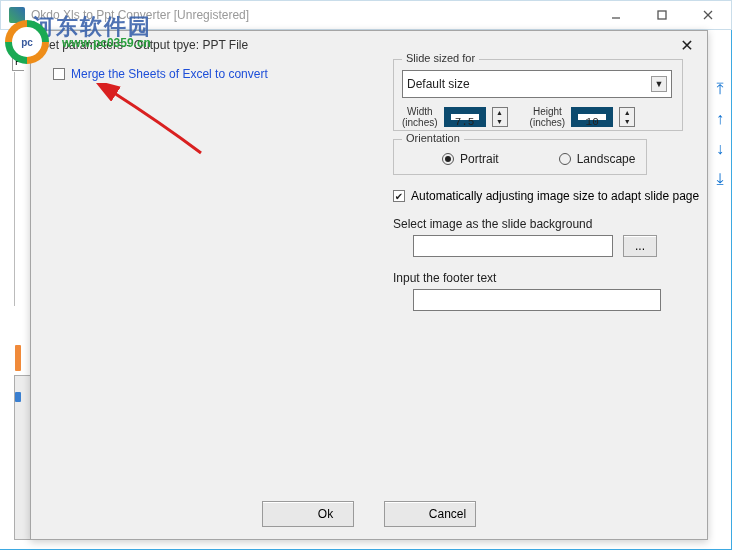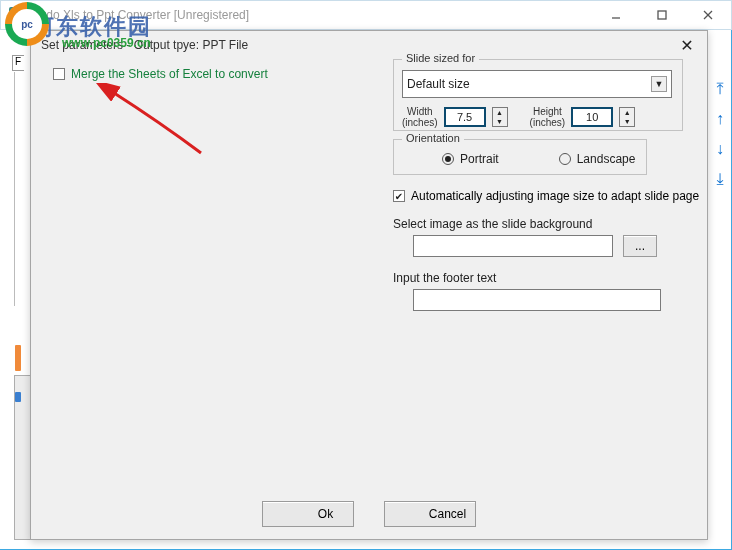--- a/index.html
+++ b/index.html
@@ -7,21 +7,21 @@
 
 .outer-border { position: absolute; width: 732px; height: 550px; border: 1px solid #3da9e2; border-top: none; border-left: none; }
 
 .titlebar { position: absolute; left: 0; top: 0; width: 732px; height: 30px; background: #fff; border: 1px solid #c9ddea; display: flex; align-items: center; justify-content: space-between; z-index: 5; }
 .title-left { display: flex; align-items: center; gap: 6px; padding-left: 8px; color: #999; font-size: 12px; }
 .tb-icon { width: 16px; height: 16px; background: linear-gradient(45deg,#3fa762,#2f6dad); border-radius: 2px; display:inline-block; }
 .win-btns { display:flex; height:100%; align-items:stretch; }
 .win-btn { width: 46px; display:flex; align-items:center; justify-content:center; color:#333; }
 .win-btn svg { stroke:#555; stroke-width:1.3; fill:none; }
 
-.watermark-logo { position:absolute; left:2px; top:2px; width:50px; height:50px; z-index:50; display:flex; align-items:flex-start; justify-content:center; }
+.watermark-logo { position:absolute; left:2px; top:14px; width:50px; height:50px; z-index:50; display:flex; align-items:flex-end; justify-content:center; }
 .wm-circle { width:44px; height:44px; border-radius:50%; background: conic-gradient(#1aa953 0 90deg, #ee8d19 90deg 180deg, #1aa953 180deg 270deg, #ee8d19 270deg 360deg); display:flex; align-items:center; justify-content:center; }
 .wm-inner { width:30px; height:30px; border-radius:50%; background:#fff; display:flex; align-items:center; justify-content:center; color:#38599c; font-size:10px; font-weight:bold; }
 .wm-text { position:absolute; left:32px; top:12px; color:#3b63ac; font-size:22px; font-weight:bold; letter-spacing:2px; opacity:0.9; z-index:49; white-space:nowrap; }
 .wm-url { position:absolute; left:62px; top:36px; color:#2a9f3d; font-size:12px; font-weight:bold; z-index:49; }
 
 .left-selector { position:absolute; left:12px; top:55px; width:12px; height:16px; border:1px solid #999; border-right:none; background:#fff; z-index:3; }
 .left-panel-bg { position:absolute; left:14px; top:72px; width:8px; height:234px; background:#fff; border-left:1px solid #bbb; z-index:2; }
 
 .left-lower-panel { position:absolute; left:14px; top:375px; width:693px; height:165px; border:1px solid #adadad; background:#ececec; z-index:1; }
 .left-accent-top { position:absolute; left:15px; top:345px; width:6px; height:26px; background:#f08a3a; border-radius:1px; z-index:2; }
@@ -29,33 +29,33 @@
 
 .side-arrows { position:absolute; right:3px; top:80px; width:18px; display:flex; flex-direction:column; gap:12px; z-index:3; }
 .side-arrow { width:18px; height:18px; display:flex; align-items:center; justify-content:center; color:#0b6fd0; font-size:16px; }
 
 .dialog { position:absolute; left:30px; top:30px; width:678px; height:510px; background:#f0f0f0; border:1px solid #a5a5a5; box-shadow:0 2px 8px rgba(0,0,0,0.2); z-index:10; }
 .dlg-head { height:28px; display:flex; align-items:center; justify-content:space-between; padding:9px 10px; font-size:12px; color:#333; }
 .close-x { font-size:16px; color:#222; width:20px; text-align:center; cursor:pointer; }
 
 .dlg-body { position:absolute; left:0; top:28px; right:0; bottom:50px; padding:10px 14px; }
 
-.merge-row { position:absolute; left:22px; top:8px; display:flex; align-items:center; gap:6px; font-size:12px; color:#15803d; }
+.merge-row { position:absolute; left:22px; top:8px; display:flex; align-items:center; gap:6px; font-size:12px; color:#1d4ed8; }
 .cb { width:12px; height:12px; border:1px solid #7a7a7a; background:#fff; display:inline-flex; align-items:center; justify-content:center; font-size:10px; color:#222; }
 
 .fieldset { position:absolute; border:1px solid #c2c2c2; padding:10px 8px 8px 8px; font-size:12px; color:#222; }
 .fieldset .legend { position:absolute; top:-8px; left:8px; background:#f0f0f0; padding:0 4px; color:#333; font-size:11px; }
 
 .fs-size { left:362px; top:0px; width:290px; height:72px;text-align:center; }
 .sel { width:270px; height:28px; border:1px solid #7a7a7a; background:#fff; padding:2px 4px; display:flex; align-items:center; justify-content:space-between; }
 .sel-arrow { width:16px; height:16px; background:#efefef; border:1px solid #9a9a9a; display:flex; align-items:center; justify-content:center; font-size:9px; }
 .dims { display:flex; gap:22px; margin-top:8px; align-items:center; }
 .dim { display:flex; align-items:center; gap:6px; }
 .dim-lbl { display:flex; flex-direction:column; line-height:11px; font-size:10px; color:#333; }
-.num { width:42px; height:20px; border:2px solid #0c4a6e; background:#fff; padding:2px 4px; font-size:11px; }
+.num { width:42px; height:20px; border:7px solid #0c4a6e; background:#fff; padding:2px 4px; font-size:11px;font-family:Liberation Mono, monospace; }
 .spin { width:16px; height:20px; border:1px solid #7a7a7a; background:#efefef; display:flex; flex-direction:column; }
 .spin div { flex:1; display:flex; align-items:center; justify-content:center; font-size:7px; }
 
 .fs-orient { left:362px; top:80px; width:254px; height:36px;padding-left:32px; }
 .radrow { display:flex; gap:60px; padding-top:2px; padding-left:16px; }
 .rad { display:flex; align-items:center; gap:6px; font-size:12px; }
 .radio { width:12px; height:12px; border:1px solid #555; border-radius:50%; display:inline-flex; align-items:center; justify-content:center; }
 .radio .dot { width:6px; height:6px; background:#222; border-radius:50%; }
 
 .auto-row { position:absolute; left:362px; top:130px; display:flex; align-items:center; gap:6px; font-size:12px; }

